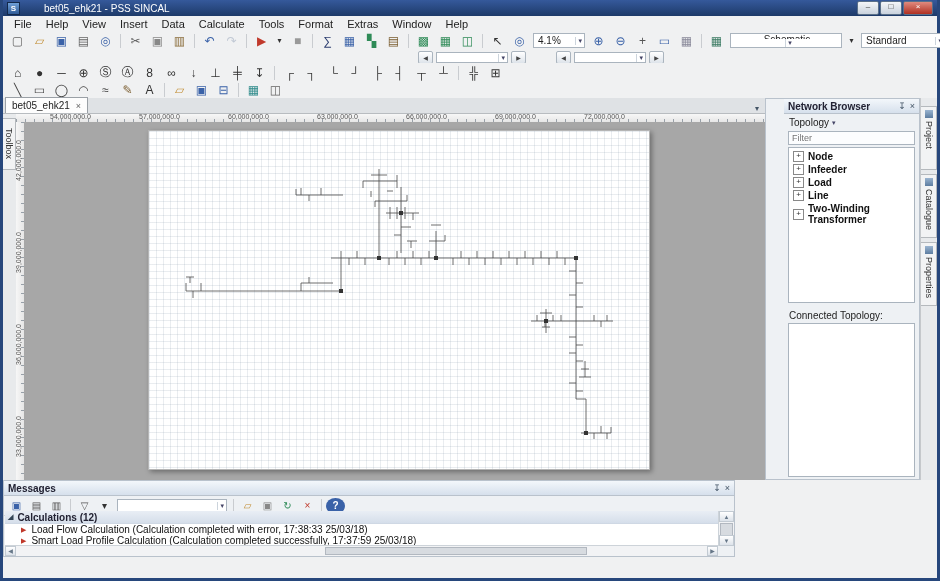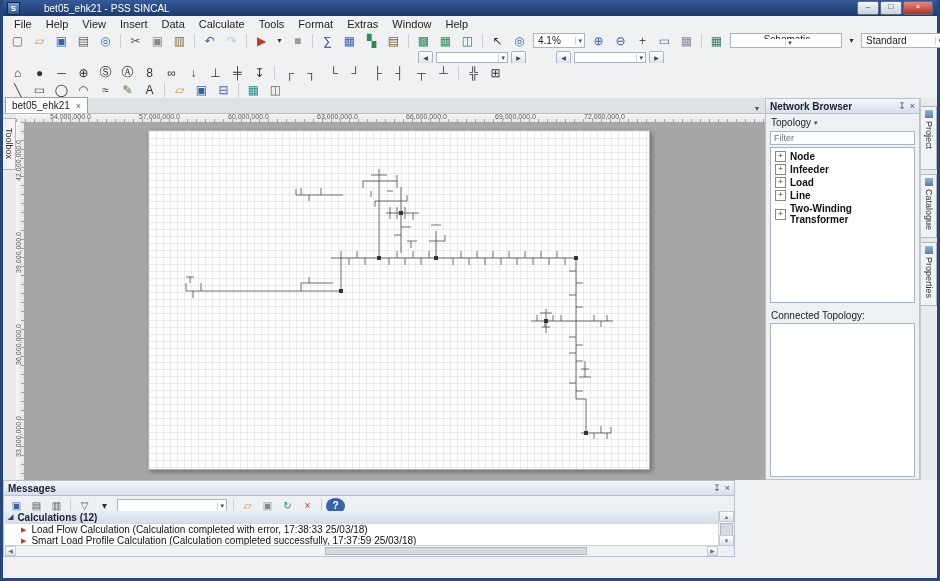--- a/index.html
+++ b/index.html
@@ -68,21 +68,21 @@
   .page{position:absolute;left:124px;top:8px;width:500px;height:338px;background:#fff;border:1px solid #b5b5b5;
         box-shadow:2px 2px 5px rgba(0,0,0,.35);
         background-image:repeating-linear-gradient(to right,rgba(120,140,160,.16) 0 1px,transparent 1px 7px),
                          repeating-linear-gradient(to bottom,rgba(120,140,160,.16) 0 1px,transparent 1px 7px);}
   #net-svg{position:absolute;inset:0;width:100%;height:100%;}
   #net-svg line{stroke:#4a4a4a;stroke-width:0.8;}
   #net-svg rect{fill:#333;}
 
   
   .nb-panel{position:absolute;left:762px;top:98px;width:155px;height:382px;background:#eef1f4;
-            border:1px solid #b9c2cc;box-sizing:border-box;}
+            border:1px solid #b9c2cc;box-sizing:border-box;padding-left:18px;}
   .panel-header{height:14px;background:linear-gradient(#f3f7fb,#d6e0ec);border-bottom:1px solid #b9c2cc;
                 display:flex;align-items:center;padding:0 4px;font-size:10px;color:#223;font-weight:bold;gap:4px;}
   .panel-title{flex:1;overflow:hidden;white-space:nowrap;}
   .ph-btn{font-size:9px;color:#456;font-weight:normal;}
   .nb-topology{display:flex;align-items:center;gap:3px;padding:3px 5px 1px;font-size:10px;}
   .nb-topo-arrow{font-size:7px;color:#446;}
   .nb-filter{margin:2px 4px;}
   .nb-filter input{width:100%;height:14px;font-size:9px;border:1px solid #aab4be;padding:0 3px;box-sizing:border-box;
                    background:#fcfdfe;color:#555;font-family:"Liberation Sans",sans-serif;}
   .nb-tree{margin:2px 4px;background:#fff;border:1px solid #aab4be;height:150px;overflow:hidden;padding:2px 0;}

